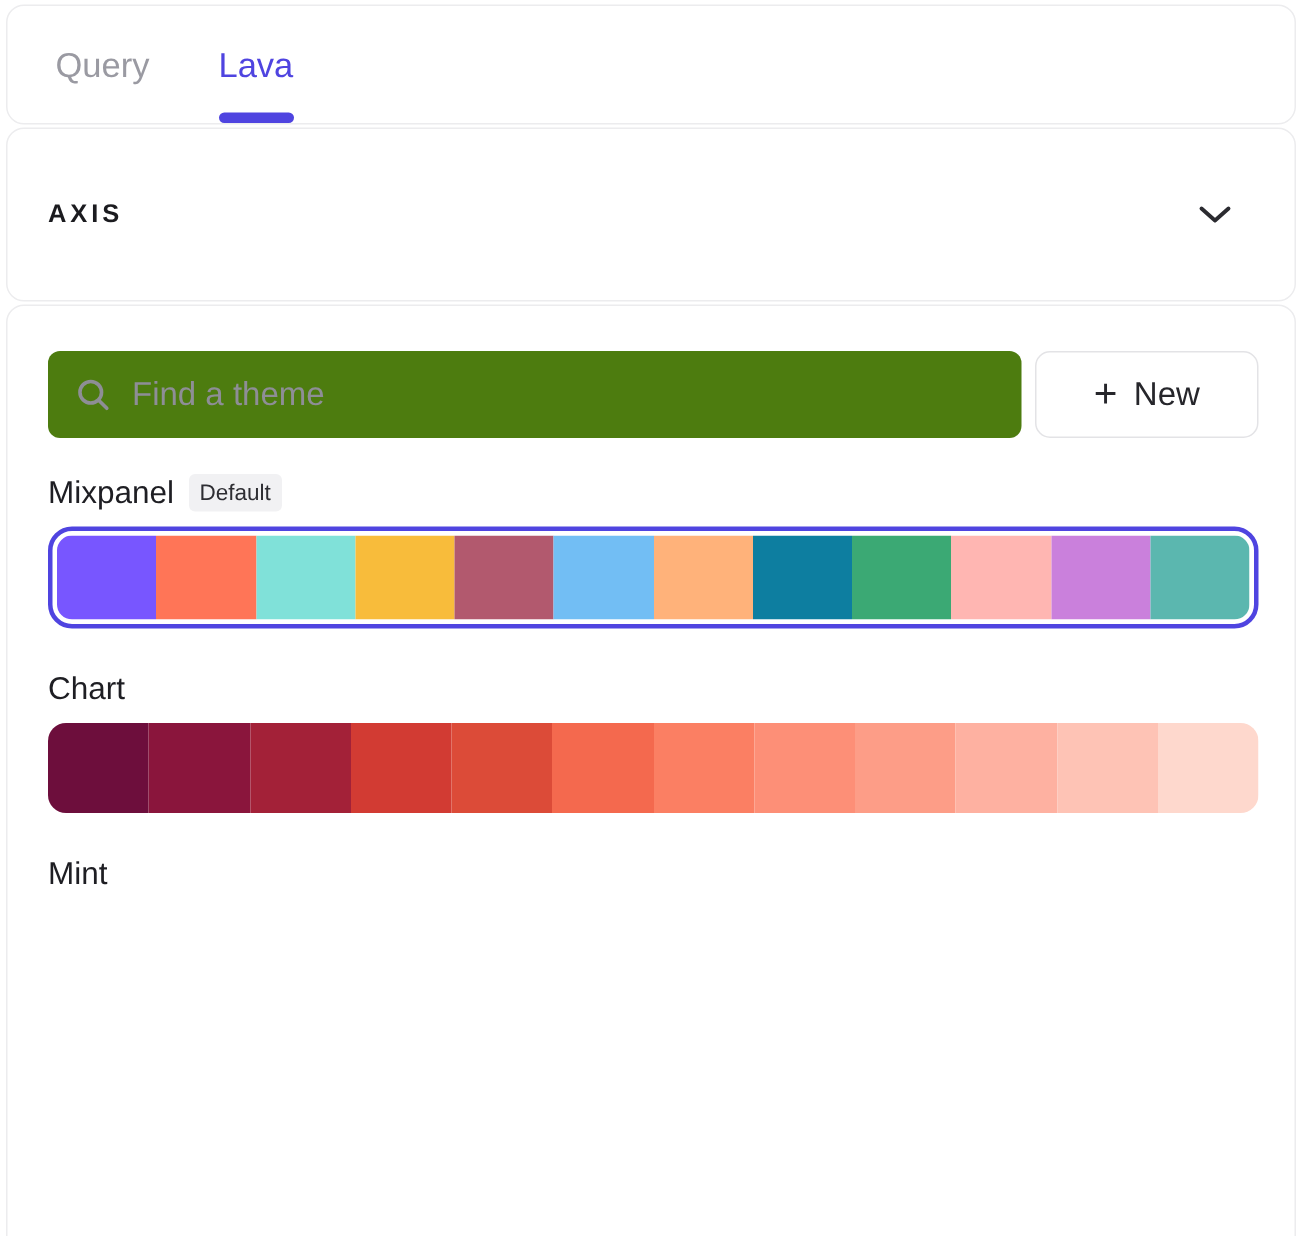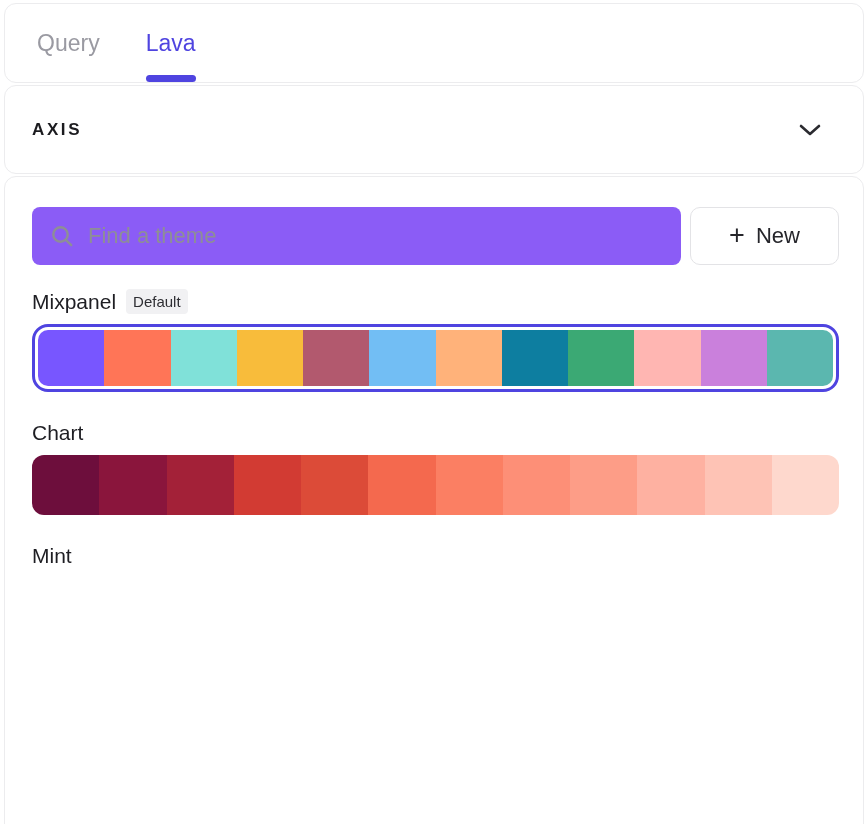--- a/index.html
+++ b/index.html
@@ -3,21 +3,21 @@
 <meta charset="utf-8">
 <style>
   * { margin:0; padding:0; box-sizing:border-box; }
   html,body { width:866px; height:824px; overflow:hidden; background:#fff;
               font-family:"Liberation Sans", sans-serif; color:#1d1d21; }
   .panel { position:absolute; inset:0; }
 
   .card { background:#fff; border:1px solid #ececee; border-radius:12px;
           margin:0 2px 0 4px; }
   .card-tabs { margin-top:3px; height:80px; padding-left:32px; }
-  .card-axis { margin-top:2px; height:89px; display:flex; align-items:center;
+  .card-axis { margin-top:2px; height:116px; display:flex; align-items:center;
                justify-content:space-between; padding:0 42px 0 27px; }
   .card-themes { margin-top:2px; height:760px; padding:0 24px 0 27px; }
 
   
   .tabs { display:flex; gap:46px; height:100%; }
   .tab { position:relative; height:100%; display:flex; align-items:center;
          font-size:23px; font-weight:500; color:#9a9aa2; cursor:pointer; }
   .tab.active { color:var(--accent); }
   .tab.active::after { content:''; position:absolute; bottom:0; left:0;
          width:100%; height:7px; border-radius:4px; background:var(--accent); }
@@ -26,21 +26,21 @@
   .sec-title { font-size:17px; font-weight:700; letter-spacing:2.6px; color:#1b1b1f; }
   .chev { width:22px; height:14px; display:block; }
   .chev polyline { fill:none; stroke:#2b2b30; stroke-width:2.6;
                    stroke-linecap:round; stroke-linejoin:round; }
 
   .themes-head { display:flex; align-items:center; justify-content:space-between;
                  padding:44px 18px 0 0; }
 
   
   .search-row { display:flex; align-items:stretch; margin-top:30px; height:58px; }
-  .search-box { flex:1; display:flex; align-items:center; background:#8b5cf6;
+  .search-box { flex:1; display:flex; align-items:center; background:#4d7c0f;
                 border-radius:8px; padding:0 18px; margin-right:9px; }
   .search-box svg { width:24px; height:24px; flex:0 0 auto; }
   .search-box circle { fill:none; stroke:#8e8e96; stroke-width:2.4; }
   .search-box line { stroke:#8e8e96; stroke-width:2.4; stroke-linecap:round; }
   .search-input { flex:1; border:none; outline:none; background:transparent;
                   font-size:22px; color:#1d1d21; margin-left:14px;
                   font-family:"Liberation Sans", sans-serif; }
   .search-input::placeholder { color:#8e8e96; }
   .new-btn { width:149px; height:58px; background:#fff; border:1px solid #e3e3e6;
              border-radius:10px; display:flex; align-items:center; justify-content:center;

